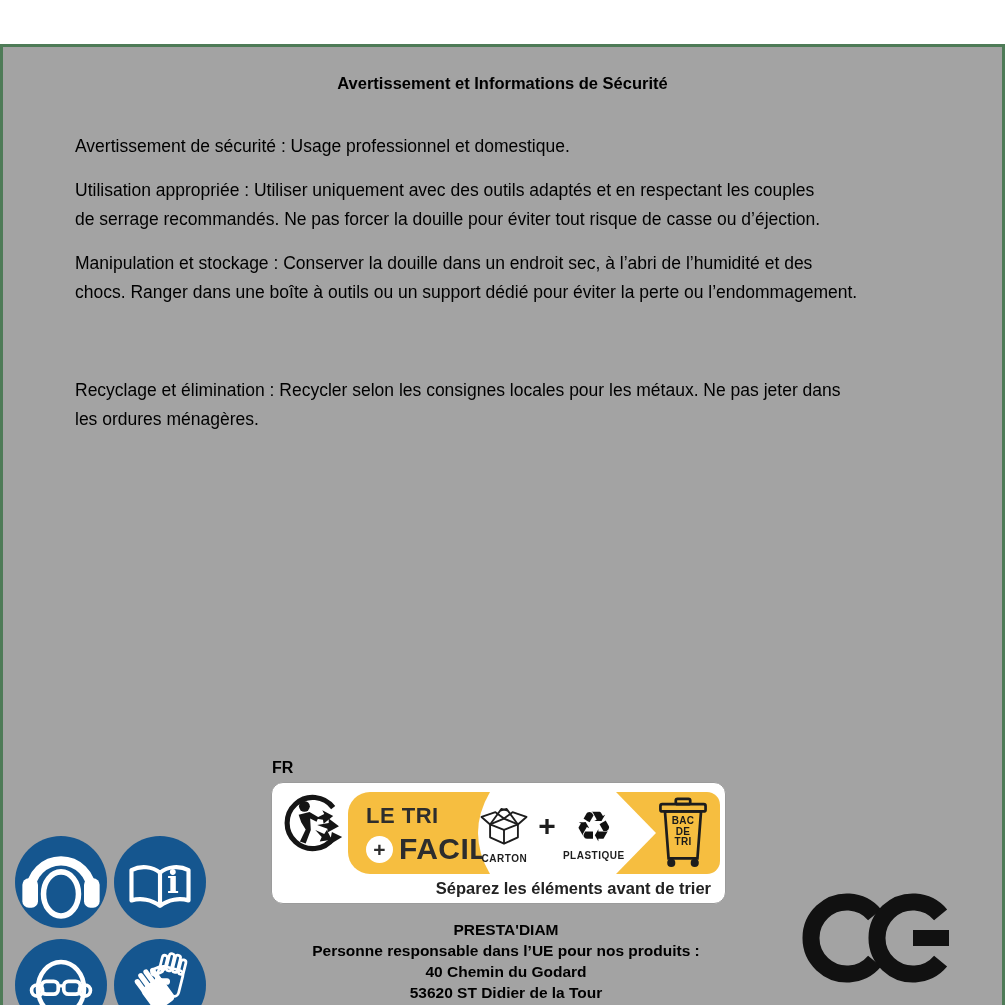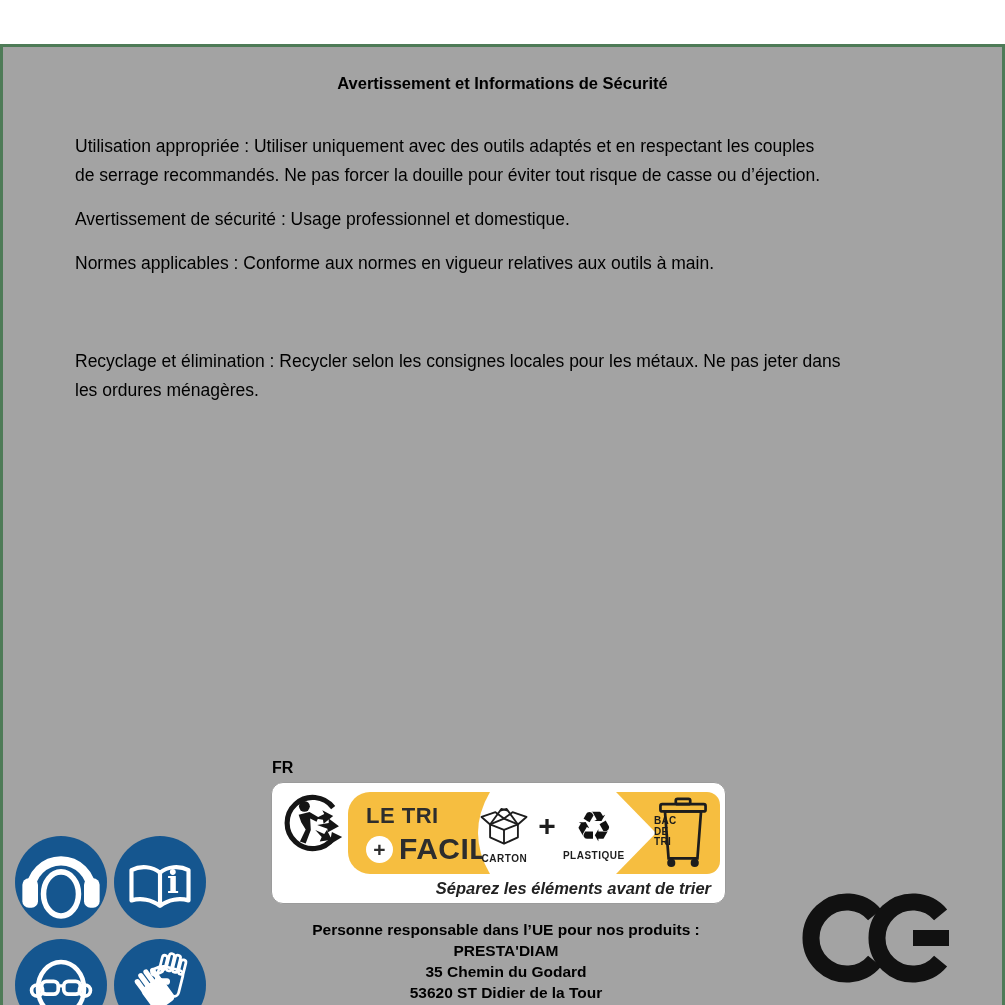--- a/index.html
+++ b/index.html
@@ -58,52 +58,53 @@
     position:absolute;left:122px;top:2px;width:162px;height:78px;
     display:flex;align-items:center;justify-content:center;gap:7px;
   }
   .mat{display:flex;flex-direction:column;align-items:center;}
   .mat-label{font-size:10px;font-weight:bold;letter-spacing:.5px;color:#1d1d1d;margin-top:1px;}
   .mat-plus{font-size:30px;font-weight:bold;color:#1d1d1d;margin-top:-14px;}
   .recycle-glyph{font-family:"DejaVu Sans",sans-serif;font-size:42px;line-height:44px;color:#111;}
   .bin-zone{position:absolute;right:8px;top:5px;width:58px;height:74px;}
   .bin-zone svg{position:absolute;left:0;top:0;width:58px;height:74px;}
   .bin-text{
-    position:absolute;left:0;right:0;top:19px;text-align:left;
+    position:absolute;left:0;right:0;top:19px;text-align:center;
     font-size:10px;font-weight:bold;line-height:10.5px;color:#1a1a1a;letter-spacing:.3px;
   }
   .separate-note{
     position:absolute;right:14px;bottom:5px;
-    font-style:italic;font-weight:bold;font-size:16.5px;color:#222;
+    font-weight:bold;font-size:16.5px;color:#222;
   }
   
   .address{
     position:absolute;left:253px;top:872px;width:500px;
     text-align:center;font-weight:bold;font-size:15.5px;line-height:21px;
   }
   
   .ce{position:absolute;left:798px;top:841px;width:150px;height:100px;}
 </style>
 </head>
 <body>
 
 <div class="page">
 
   <div class="doc-title">Avertissement et Informations de Sécurité</div>
 
   <div class="content">
     <p>
+      <span>Avertissement de sécurité : Usage professionnel et domestique.</span>
+    </p>
+    <p>
       <span>Utilisation appropriée : Utiliser uniquement avec des outils adaptés et en respectant les couples</span><br>
       <span>de serrage recommandés. Ne pas forcer la douille pour éviter tout risque de casse ou d’éjection.</span>
     </p>
     <p>
-      <span>Avertissement de sécurité : Usage professionnel et domestique.</span>
-    </p>
-    <p>
-      <span>Normes applicables : Conforme aux normes en vigueur relatives aux outils à main.</span>
+      <span>Manipulation et stockage : Conserver la douille dans un endroit sec, à l’abri de l’humidité et des</span><br>
+      <span>chocs. Ranger dans une boîte à outils ou un support dédié pour éviter la perte ou l’endommagement.</span>
     </p>
     <p class="spaced">
       <span>Recyclage et élimination : Recycler selon les consignes locales pour les métaux. Ne pas jeter dans</span><br>
       <span>les ordures ménagères.</span>
     </p>
   </div>
 
   <div class="safety-icons">
     <span>
       <svg viewBox="0 0 100 100">
@@ -218,23 +219,23 @@
           <div>DE</div>
           <div>TRI</div>
         </div>
       </div>
     </div>
 
     <div class="separate-note">Séparez les éléments avant de trier</div>
   </div>
 
   <div class="address">
+    <div>PRESTA'DIAM</div>
     <div>Personne responsable dans l’UE pour nos produits :</div>
-    <div>PRESTA'DIAM</div>
-    <div>35 Chemin du Godard</div>
+    <div>40 Chemin du Godard</div>
     <div>53620 ST Didier de la Tour</div>
     <div>Email : contact@prestadiam.fr</div>
   </div>
 
   <span class="ce">
     <svg viewBox="0 0 150 100">
       <path d="M73.6,26.9 A36,36 0 1 0 73.6,73.1" fill="none" stroke="#111" stroke-width="17"></path>
       <path d="M139.6,26.9 A36,36 0 1 0 139.6,73.1" fill="none" stroke="#111" stroke-width="17"></path>
       <path d="M112,50 L148,50" stroke="#111" stroke-width="16"></path>
     </svg>

